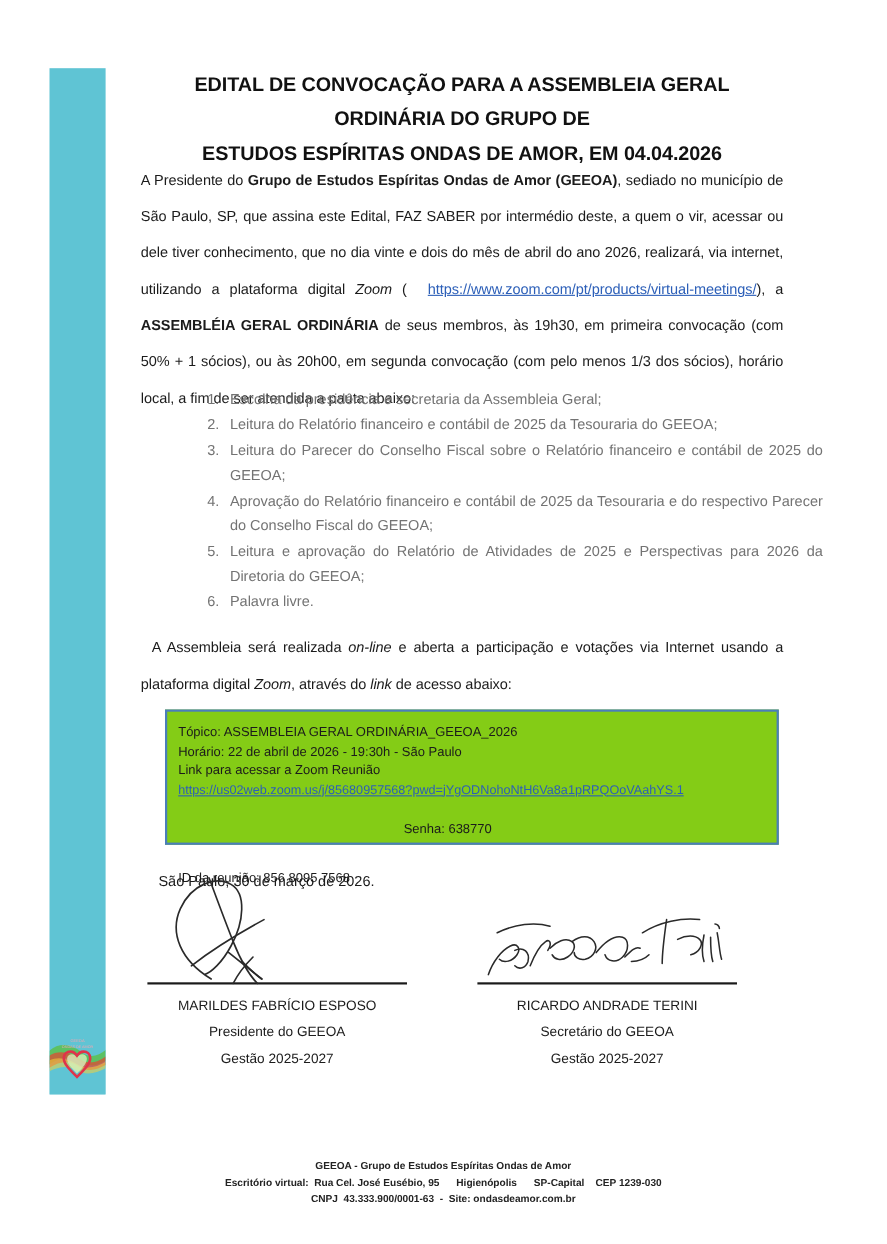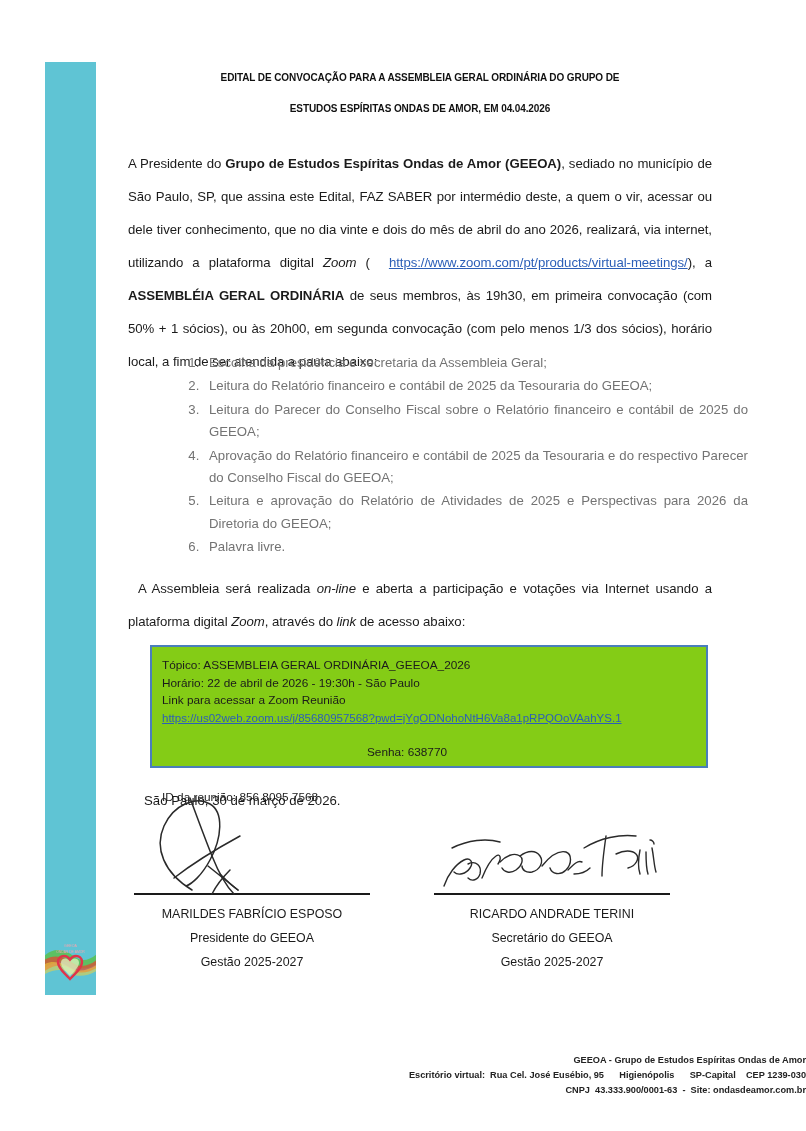--- a/index.html
+++ b/index.html
@@ -42,21 +42,21 @@
     width: 806px;
     height: 1131px;
   }
 
   #doc-title {
     position: absolute;
     left: 128px;
     top: 62px;
     width: 584px;
     text-align: center;
-    font-size: 10px;
+    font-size: 18px;
     font-weight: bold;
     line-height: 31px;
     letter-spacing: -0.1px;
     color: #111111;
   }
 
   .para {
     position: absolute;
     font-size: 13.2px;
     line-height: 33px;
@@ -176,21 +176,21 @@
     position: absolute;
     left: 0;
     top: 1053px;
     width: 806px;
     text-align: center;
     font-size: 9.2px;
     font-weight: bold;
     line-height: 15px;
     color: #232323;
   }
-  #footer .fline { white-space: pre; text-align: right; }
+  #footer .fline { white-space: pre; }
 </style>
 </head>
 <body>
 
 <div id="page">
 
   <div id="side-bar">
     <div id="side-logo">
       <svg width="51" height="68" viewBox="0 0 51 68">
         <rect x="0" y="0" width="51" height="68" fill="#5fc4d4"></rect>

